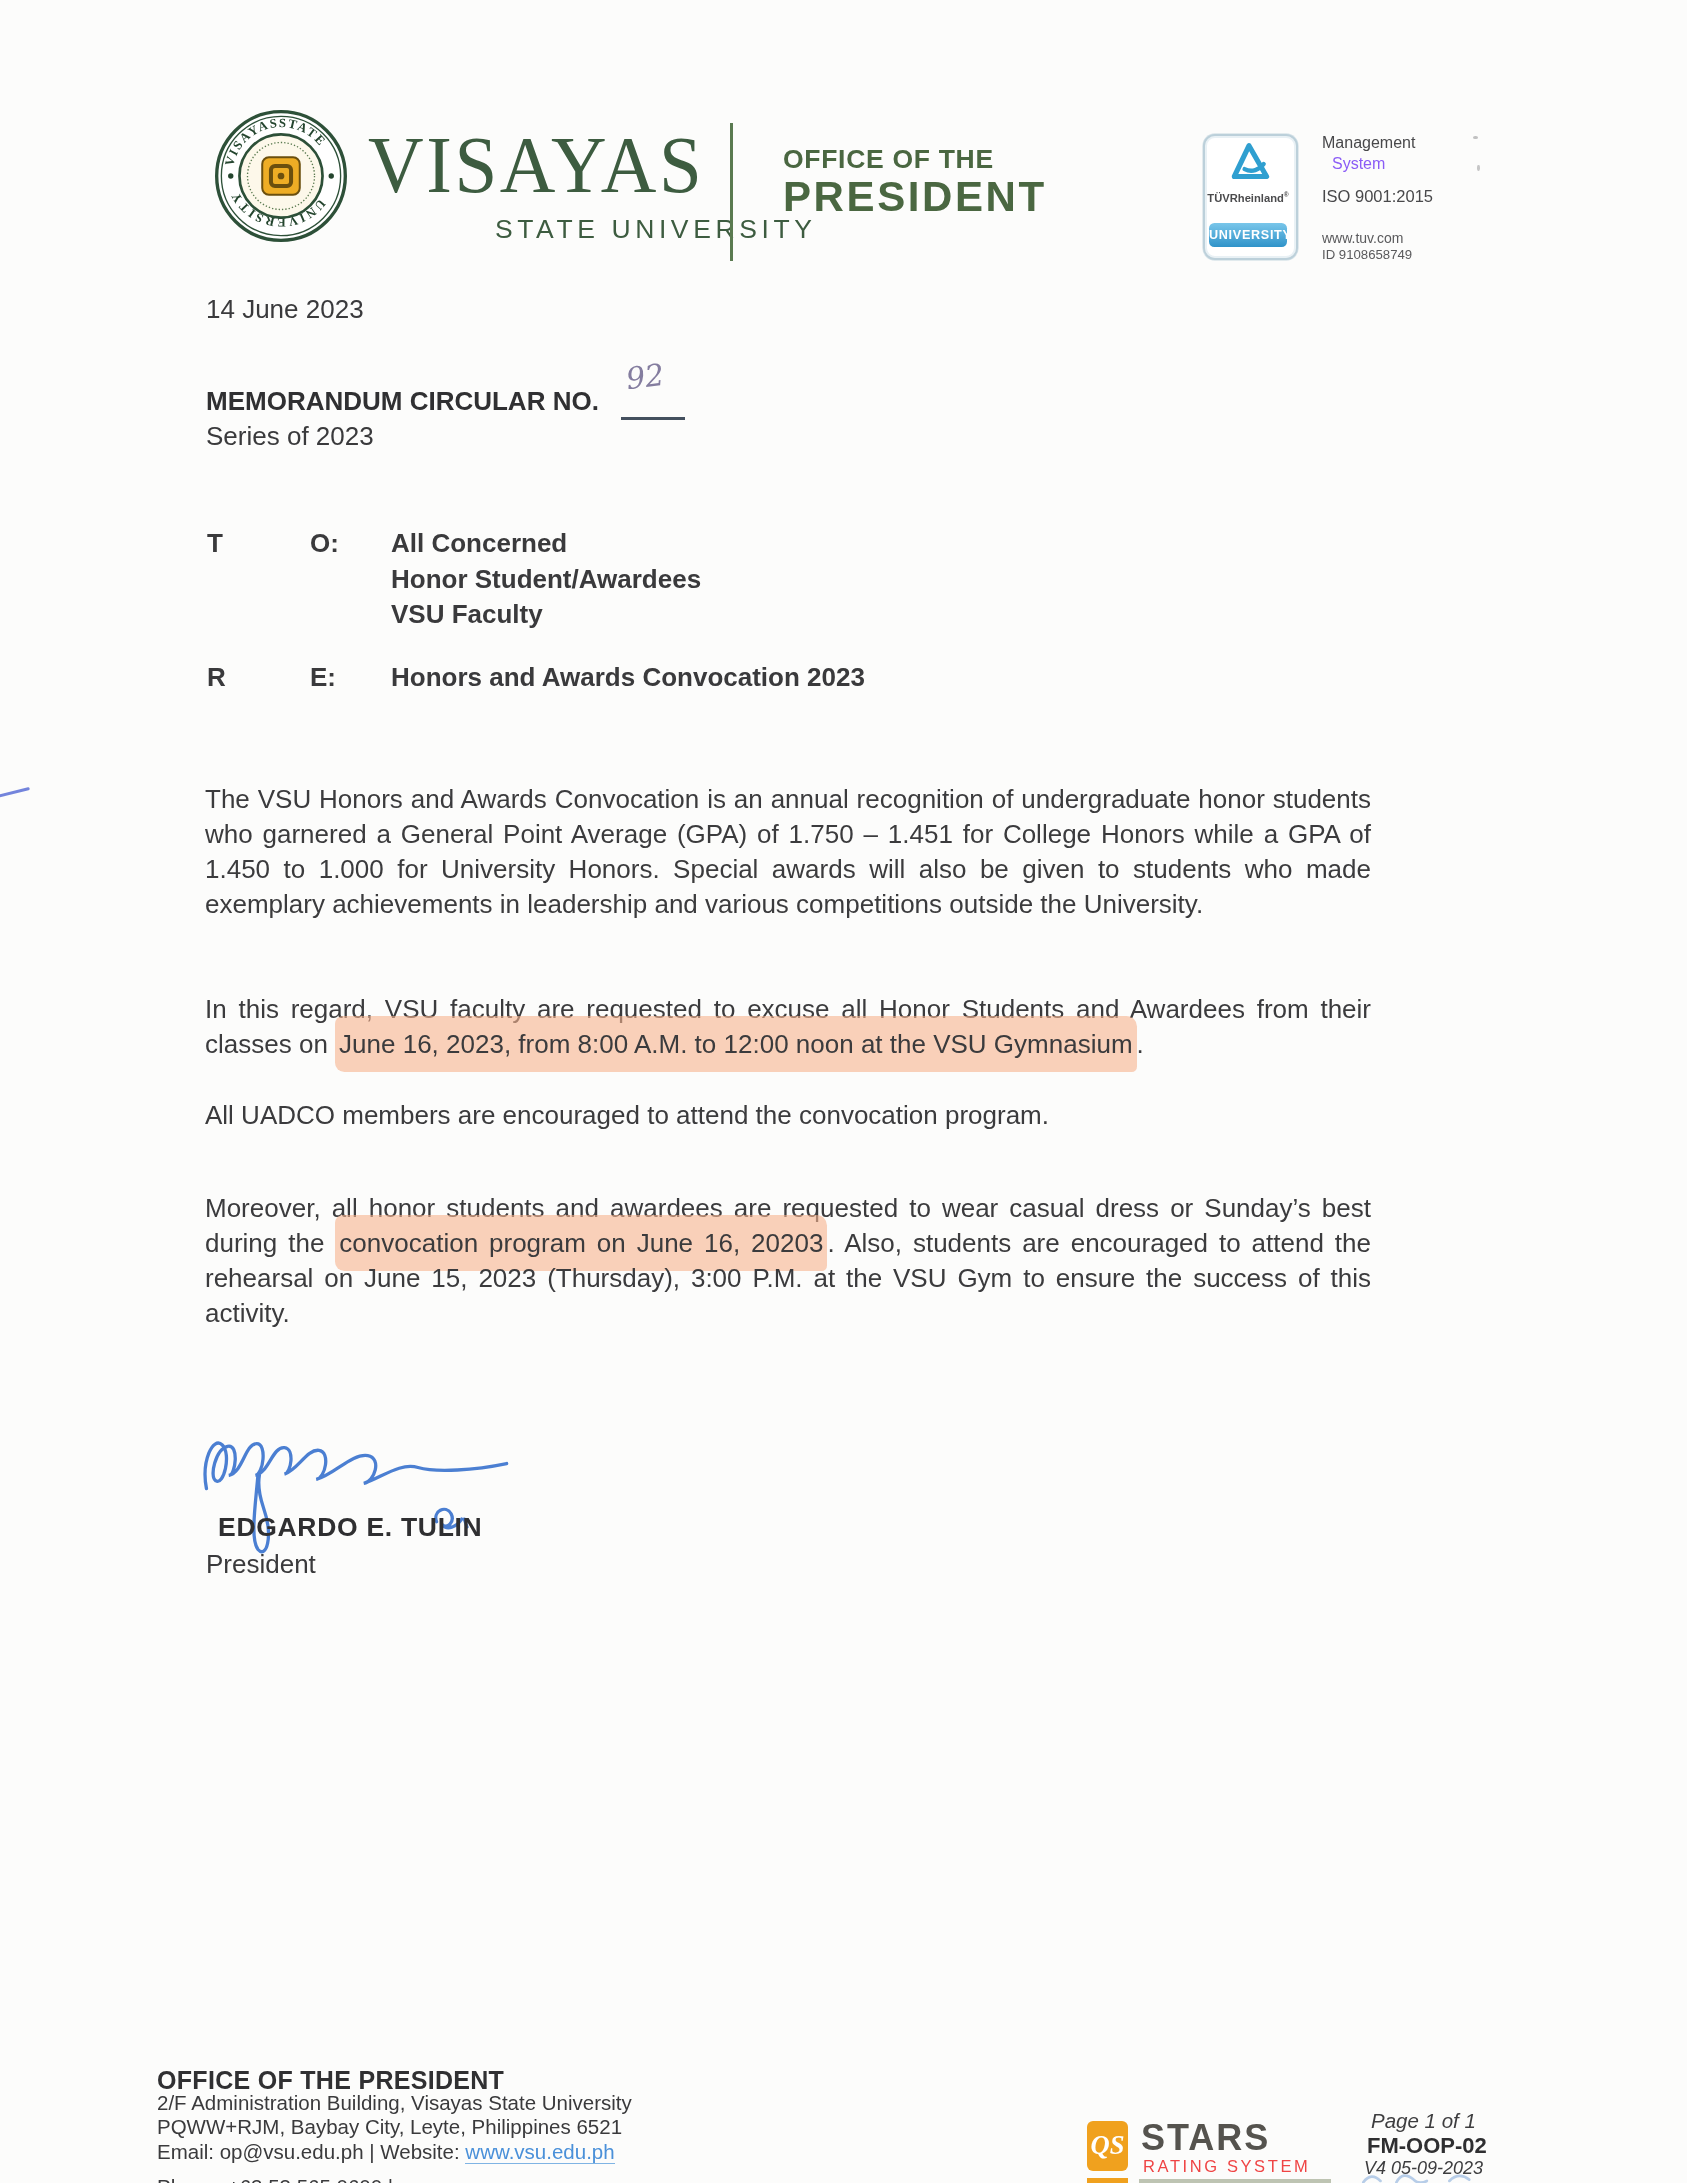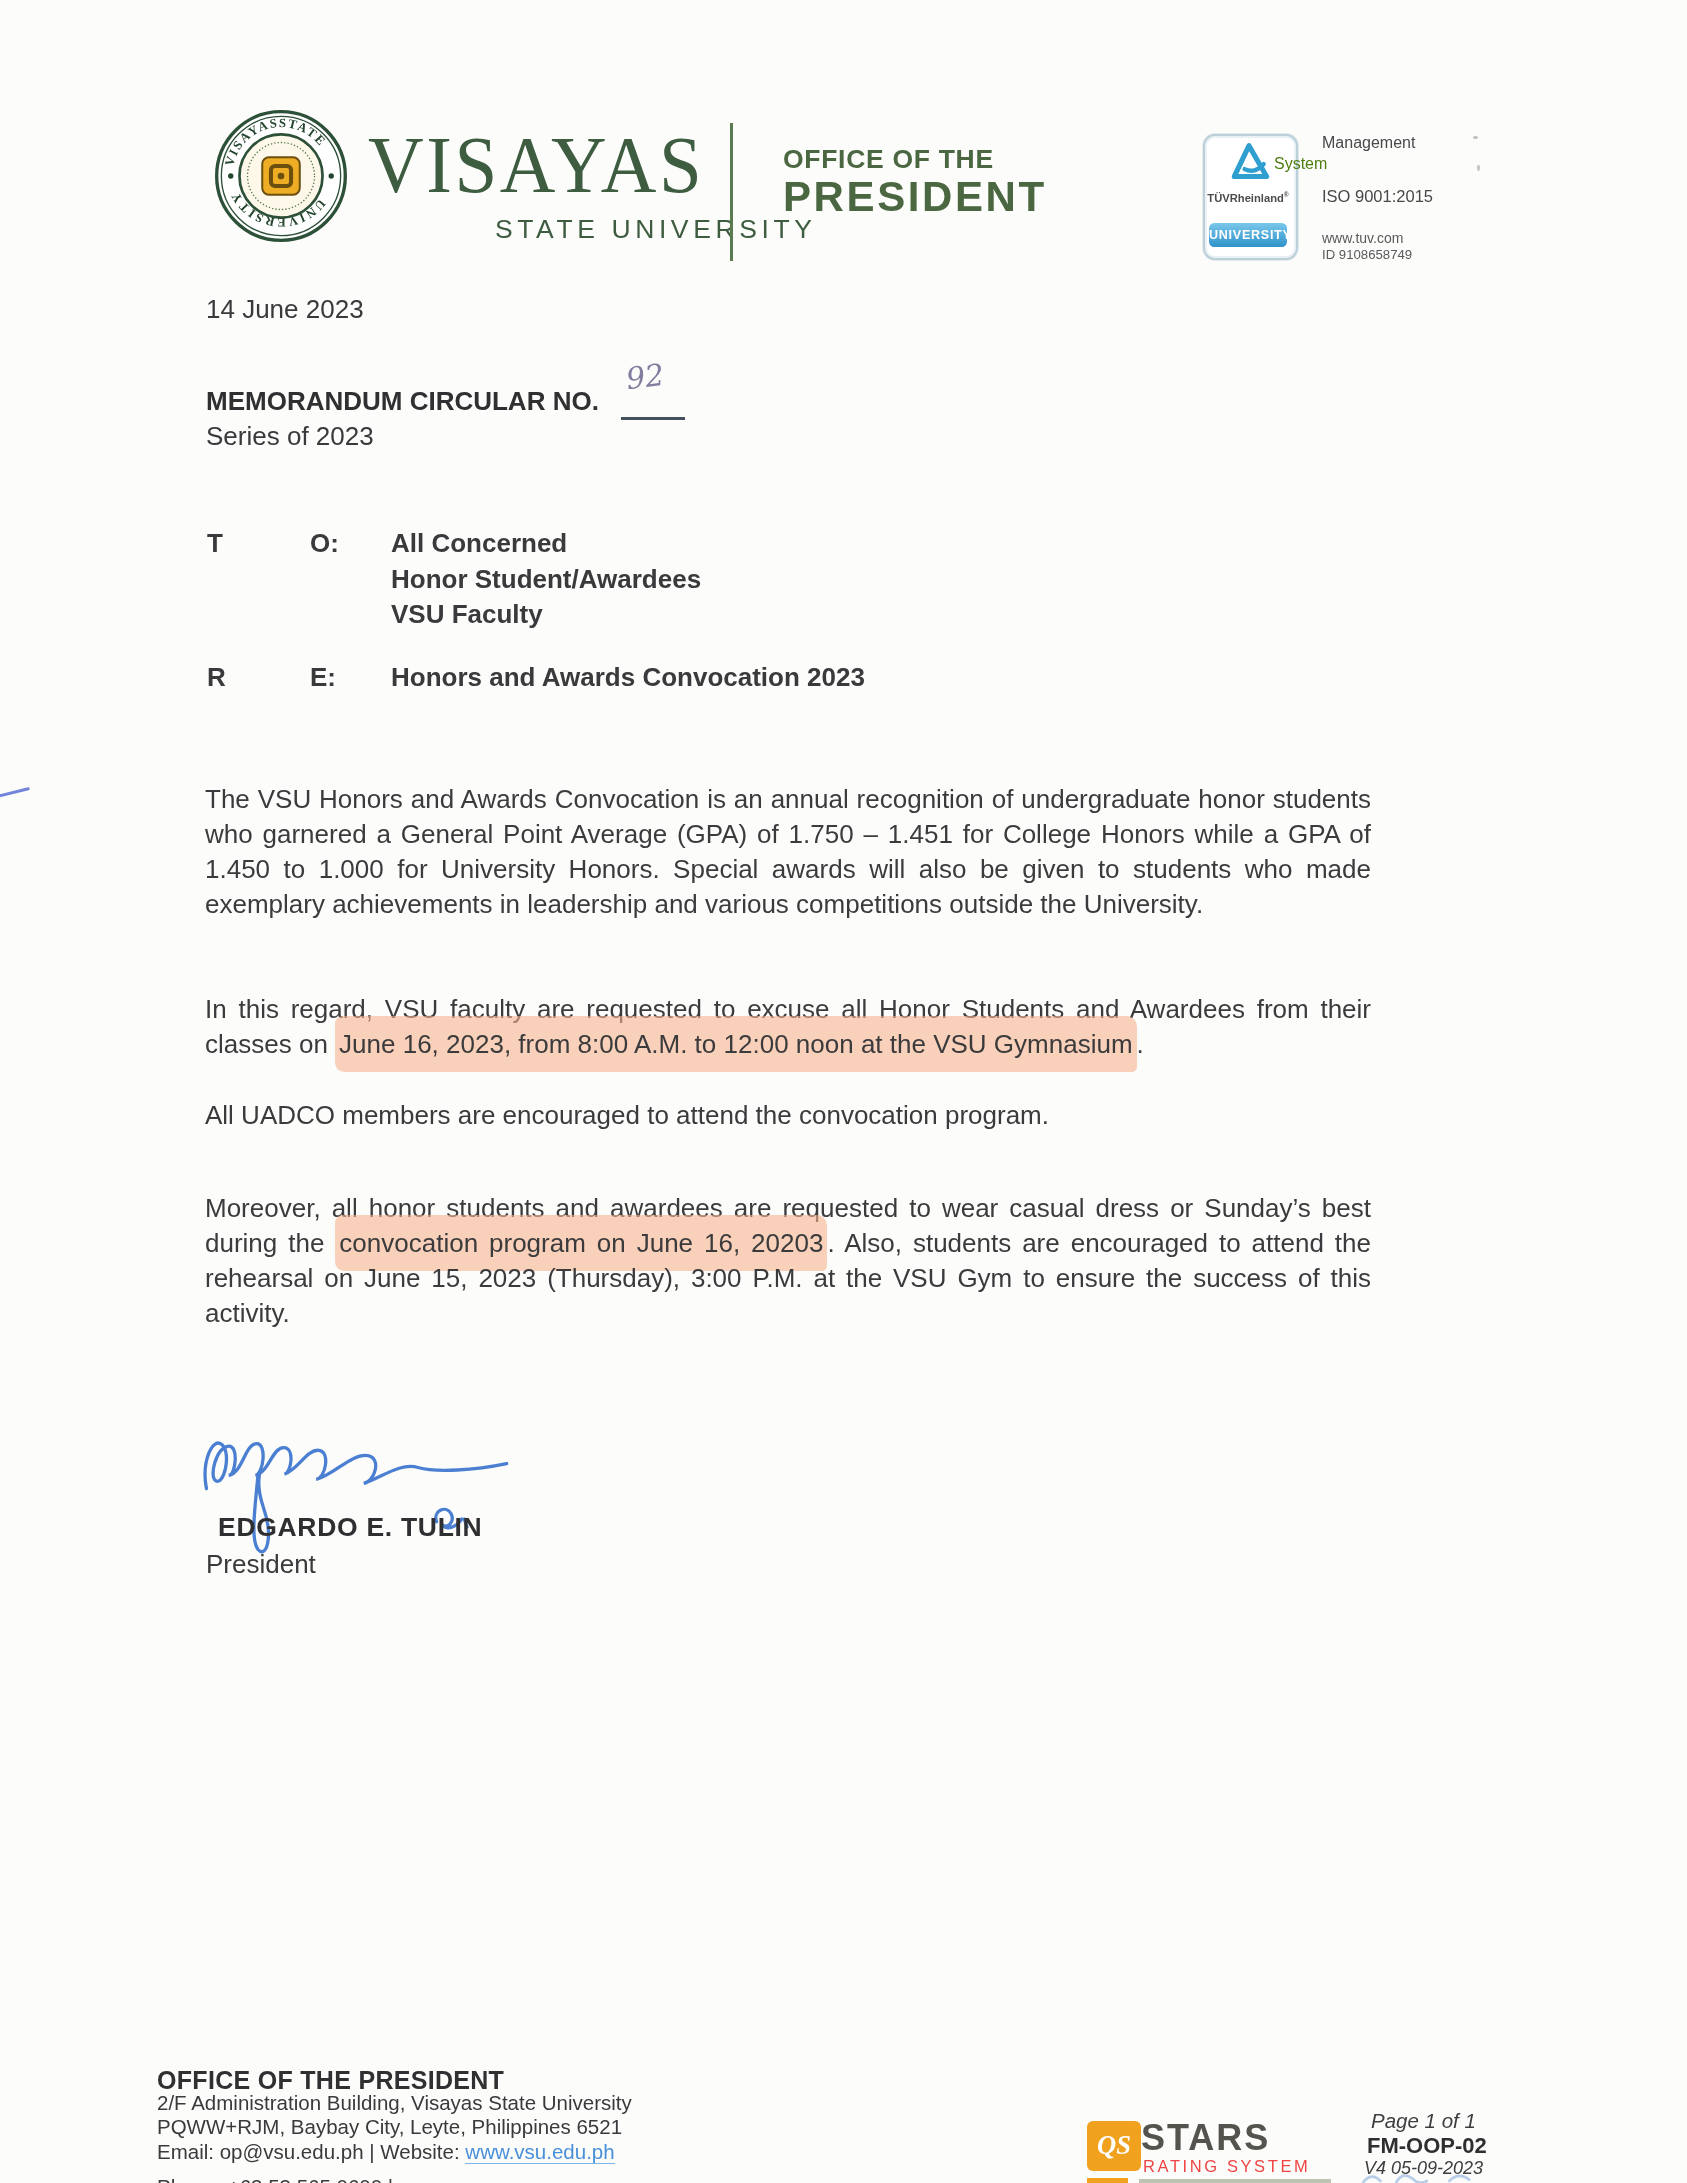--- a/index.html
+++ b/index.html
@@ -19,21 +19,21 @@
   .tuv-badge{left:1203px;top:134px;width:91px;height:122px;background:#fff;
              border:2.6px solid #bcd0da;border-radius:12px;
              box-shadow:inset 0 0 0 2px #e9f1f5, 0 0 0 0.7px #d7e3e9;}
   .tuv-tri{left:1225px;top:142px;width:48px;height:44px;}
   .tuv-brand{left:1205px;top:191px;width:86px;text-align:center;font-size:11.2px;
              font-weight:700;color:#4b4b4d;letter-spacing:0;}
   .tuv-cert{left:1209px;top:223px;width:78px;height:24px;border-radius:5.3px;
             background:linear-gradient(#79c6ea,#2f93c9);color:#fff;font-weight:700;
             font-size:12.6px;text-align:center;line-height:24px;letter-spacing:0.7px;}
   .tuv-mgmt1{left:1322px;top:134px;font-size:16px;color:#48484a;}
-  .tuv-mgmt2{left:1274px;top:155px;font-size:16px;color:#4d7c0f;}
+  .tuv-mgmt2{left:1332px;top:155px;font-size:16px;color:#8b5cf6;}
   .tuv-iso{left:1322px;top:187px;font-size:16.5px;color:#48484a;}
   .tuv-url{left:1322px;top:230px;font-size:14px;color:#5a5a5c;}
   .tuv-id{left:1322px;top:247px;font-size:13.2px;color:#5a5a5c;}
   .speck1{left:1473px;top:136px;width:4.6px;height:3.3px;background:#8f8f91;opacity:.55;border-radius:50%;}
   .speck2{left:1477px;top:165px;width:3.3px;height:6px;background:#8f8f91;opacity:.5;border-radius:40%;}
 
   
   .date{left:206px;top:294px;font-size:26px;}
   .circ-label{left:206px;top:386px;font-size:26px;font-weight:700;color:#303032;}
   .circ-no{left:626px;top:359px;font-size:30px;color:#847d9f;font-family:"DejaVu Serif",serif;
@@ -70,21 +70,21 @@
             transform:rotate(-14deg);border-radius:1.3px;}
 
   
   .f-office{left:157px;top:2066px;font-size:25px;font-weight:700;color:#303032;letter-spacing:0.3px;}
   .f-a1{left:157px;top:2091px;font-size:20.5px;}
   .f-a2{left:157px;top:2115px;font-size:20.5px;}
   .f-email{left:157px;top:2140px;font-size:20.5px;}
   .f-link{color:#4a90d9;border-bottom:1.3px solid #7fb4e4;}
   .f-phone{left:157px;top:2175px;font-size:20.5px;}
 
-  .qs-box{left:1087px;top:2121px;width:54px;height:50px;background:#f0a11e;border-radius:6px;
+  .qs-box{left:1087px;top:2121px;width:41px;height:50px;background:#f0a11e;border-radius:6px;
           color:#fff;font-family:"Liberation Serif",serif;font-style:italic;font-weight:700;
           font-size:26.5px;text-align:center;line-height:48px;}
   .qs-stars{left:1141px;top:2117px;font-size:36px;font-weight:700;color:#55534e;letter-spacing:2px;}
   .qs-rating{left:1143px;top:2157px;font-size:16.5px;color:#ef4444;letter-spacing:2.6px;}
   .qs-strip{left:1087px;top:2178px;width:41px;height:5.3px;background:#f0a11e;}
   .qs-strip2{left:1139px;top:2179px;width:192px;height:4px;background:#8a9579;opacity:.55;}
 
   .pg-page{left:1371px;top:2109px;font-size:20.5px;font-style:italic;color:#3d3d3f;}
   .pg-form{left:1367px;top:2133px;font-size:22px;font-weight:700;color:#2f2f31;}
   .pg-ver{left:1364px;top:2158px;font-size:18px;font-style:italic;color:#3d3d3f;}

